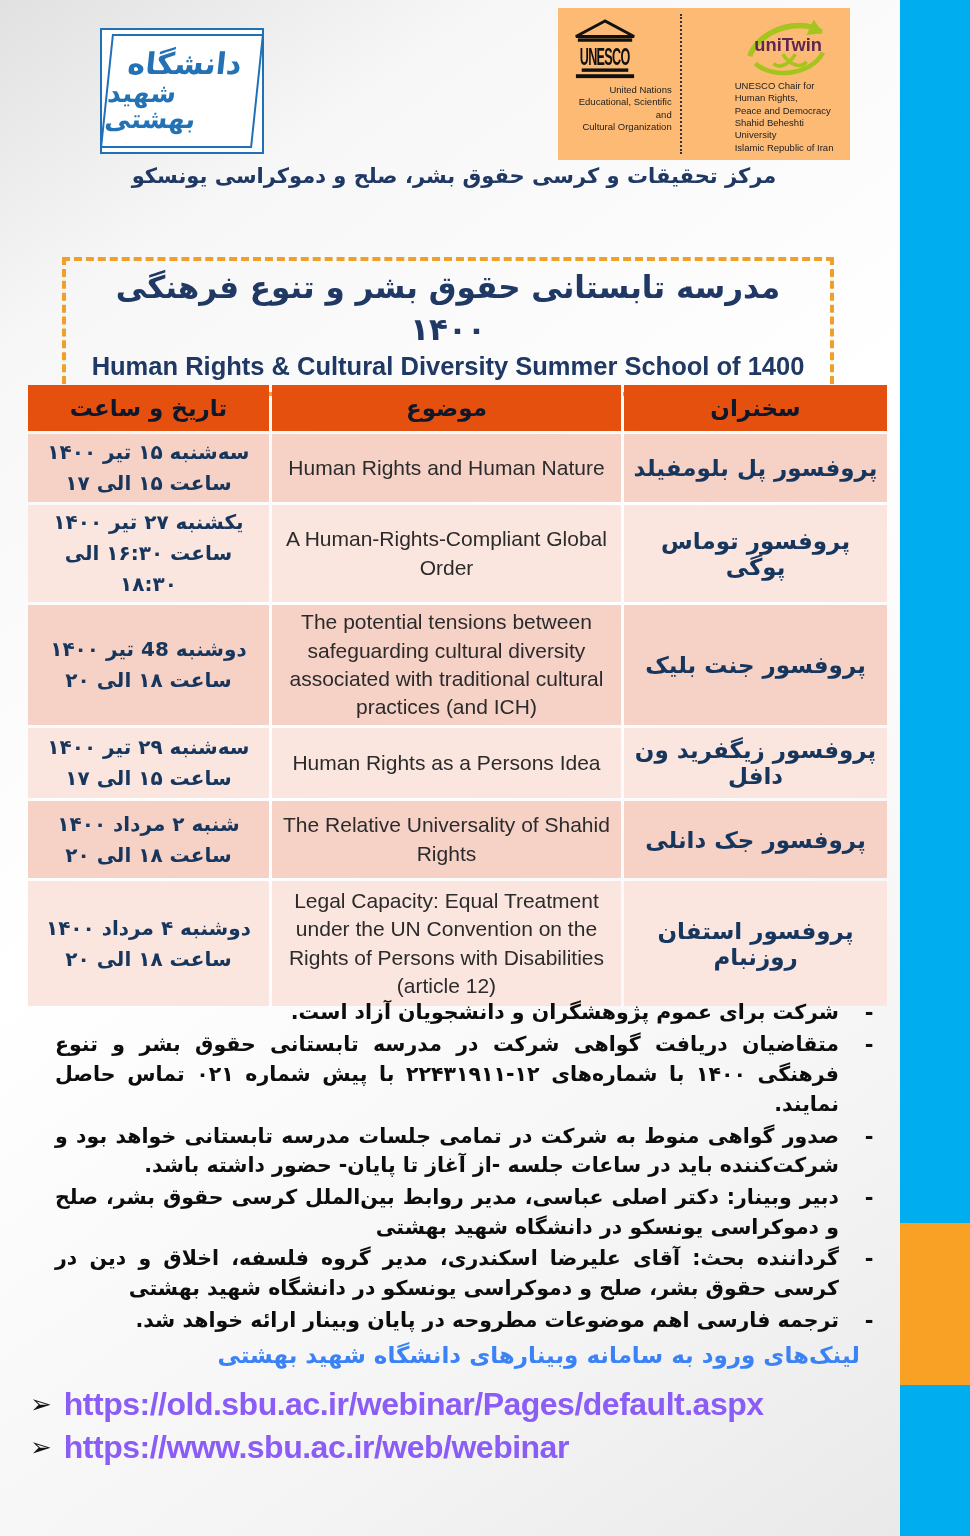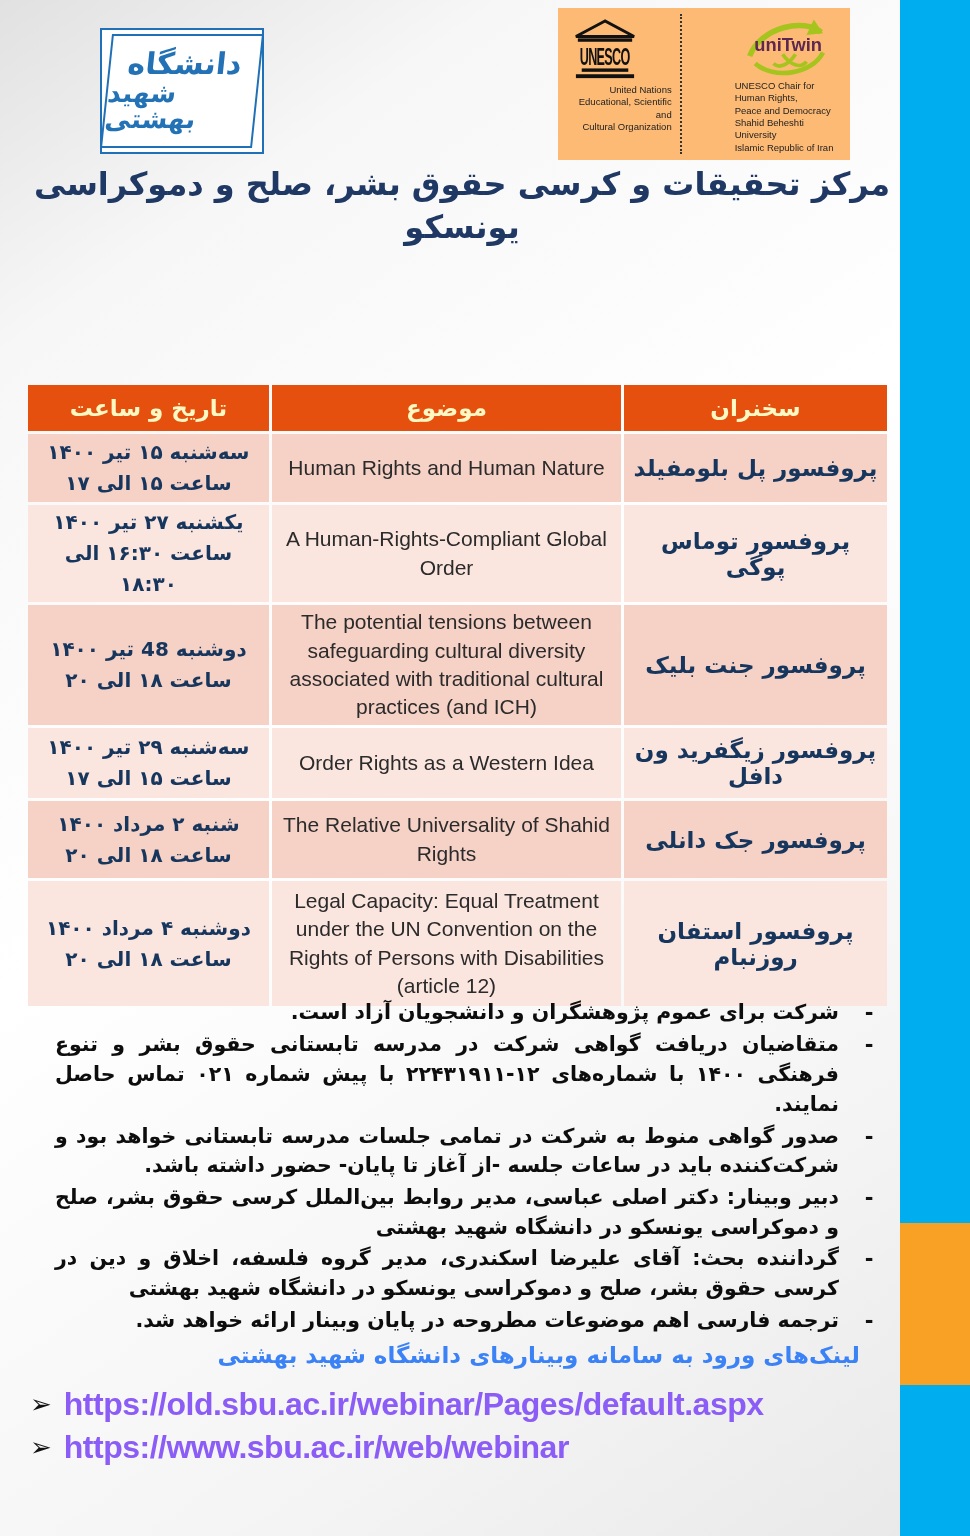--- a/index.html
+++ b/index.html
@@ -30,32 +30,32 @@
     border-right:2px dotted #333;padding-right:8px;box-sizing:border-box;}
   .partner-left svg{margin:4px 28px 2px 0;}
   .partner-left .cap{font-size:9.5px;line-height:1.3;color:#222;text-align:right;
     font-family:"Liberation Sans",sans-serif;}
   .partner-right{width:146px;display:flex;flex-direction:column;align-items:flex-start;
     padding-left:8px;box-sizing:border-box;margin-left:45px;}
   .partner-right .cap{font-size:9.5px;line-height:1.3;color:#222;text-align:left;
     font-family:"Liberation Sans",sans-serif;}
 
   
-  .org-heading{position:absolute;top:163px;left:12px;width:900px;text-align:center;direction:rtl;
-    color:#1F3864;font-weight:bold;font-size:32px;line-height:1.33;}
+  .org-heading{position:absolute;top:163px;left:4px;width:900px;text-align:center;direction:rtl;
+    color:#1F3864;font-weight:bold;font-size:21px;line-height:1.33;}
   .title-box{position:absolute;top:257px;left:62px;width:772px;box-sizing:border-box;
     border:4px dashed #F0A028;text-align:center;padding:6px 8px 9px 8px;}
   .title-fa{color:#1F3864;font-weight:bold;font-size:31px;direction:rtl;line-height:1.35;}
   .title-en{color:#1F3864;font-weight:bold;font-size:25.5px;
     font-family:"Liberation Sans",sans-serif;line-height:1.25;}
 
   
   table.schedule{position:absolute;top:382px;left:25px;width:865px;direction:rtl;
     border-collapse:separate;border-spacing:3px;}
-  table.schedule th{background:#E6500F;color:#fef9c3;font-weight:bold;font-size:23px;
+  table.schedule th{background:#E6500F;color:#0f172a;font-weight:bold;font-size:23px;
     height:44px;text-align:center;vertical-align:middle;}
   table.schedule td{text-align:center;vertical-align:middle;padding:2px 8px;}
   col.c-speaker{width:262px;} col.c-topic{width:348px;} col.c-date{width:240px;}
   tr.dark td{background:#F6D1C6;}
   tr.light td{background:#FBE5DF;}
   .cell-date{color:#17365D;font-weight:bold;font-size:20px;line-height:1.55;direction:rtl;}
   .cell-topic{color:#2B2B2B;font-size:21px;line-height:1.35;
     font-family:"Liberation Sans",sans-serif;direction:ltr;}
   .cell-speaker{color:#17365D;font-weight:bold;font-size:23px;direction:rtl;}
   tr.r1 td{height:64px;} tr.r2 td{height:76px;} tr.r3 td{height:116px;}
@@ -119,20 +119,24 @@
         <div>Shahid Beheshti University</div>
         <div>Islamic Republic of Iran</div>
       </div>
     </div>
   </div>
 
   <div class="org-heading">
     <div>مرکز تحقیقات و کرسی حقوق بشر، صلح و دموکراسی یونسکو</div>
   </div>
 
+  <div class="title-box">
+    <div class="title-fa">مدرسه تابستانی حقوق بشر و تنوع فرهنگی ۱۴۰۰</div>
+    <div class="title-en">Human Rights &amp; Cultural Diversity Summer School of 1400</div>
+  </div>
 
   <table class="schedule">
     <colgroup>
         <col class="c-speaker">
         <col class="c-topic">
         <col class="c-date">
       </colgroup>
     <tbody>
         <tr>
       <th>سخنران</th>
@@ -158,21 +162,21 @@
     <tr class="dark r3">
       <td class="cell-speaker">پروفسور جنت بلیک</td>
       <td class="cell-topic">The potential tensions between safeguarding cultural diversity associated with traditional cultural practices (and ICH)</td>
       <td class="cell-date">
         <div>دوشنبه 48 تیر ۱۴۰۰</div>
         <div>ساعت ۱۸ الی ۲۰</div>
       </td>
     </tr>
     <tr class="light r4">
       <td class="cell-speaker">پروفسور زیگفرید ون دافل</td>
-      <td class="cell-topic">Order Rights as a Western Idea</td>
+      <td class="cell-topic">Human Rights as a Persons Idea</td>
       <td class="cell-date">
         <div>سه‌شنبه ۲۹ تیر ۱۴۰۰</div>
         <div>ساعت ۱۵ الی ۱۷</div>
       </td>
     </tr>
     <tr class="dark r5">
       <td class="cell-speaker">پروفسور جک دانلی</td>
       <td class="cell-topic">The Relative Universality of Shahid Rights</td>
       <td class="cell-date">
         <div>شنبه ۲ مرداد ۱۴۰۰</div>

